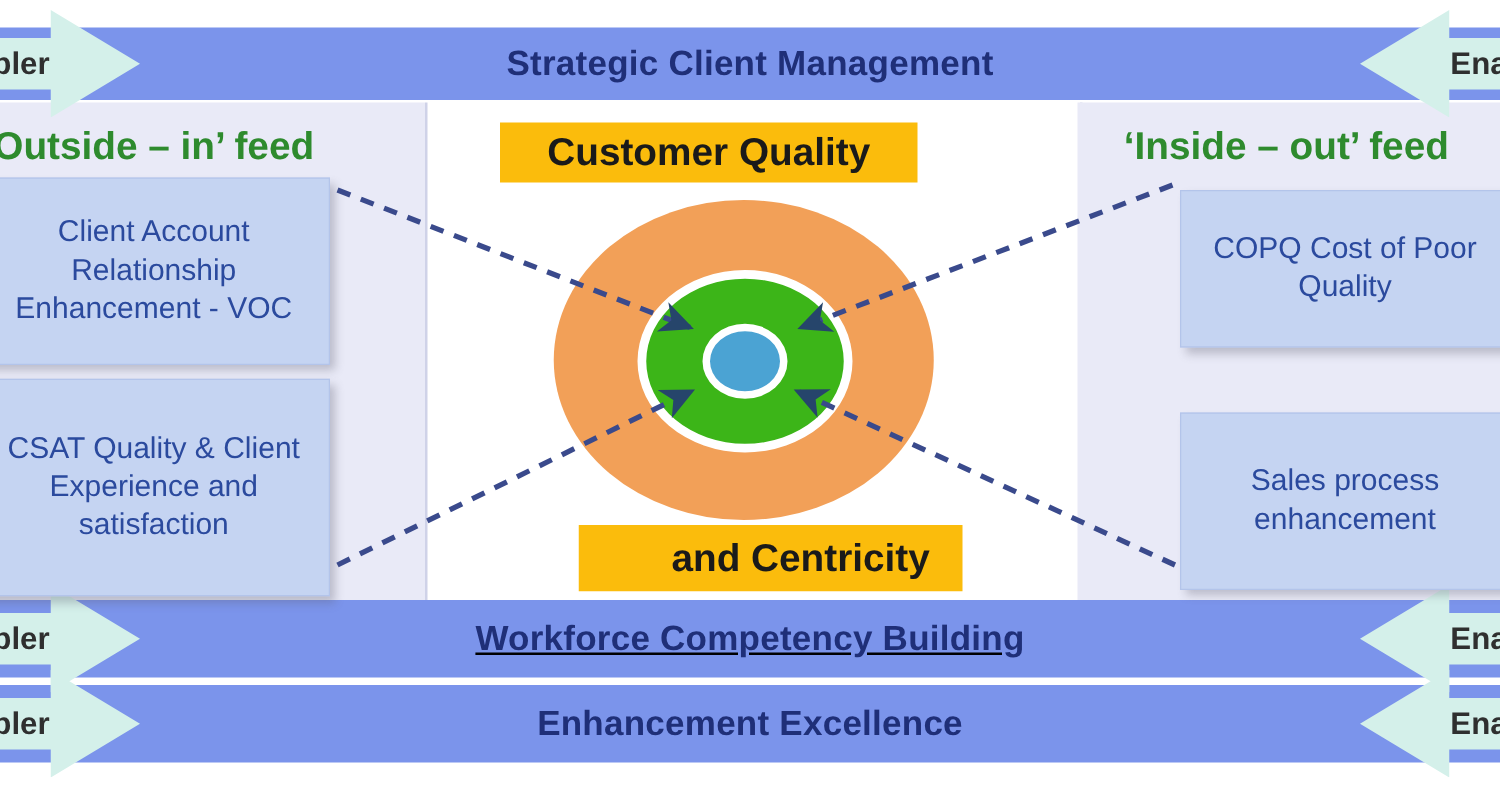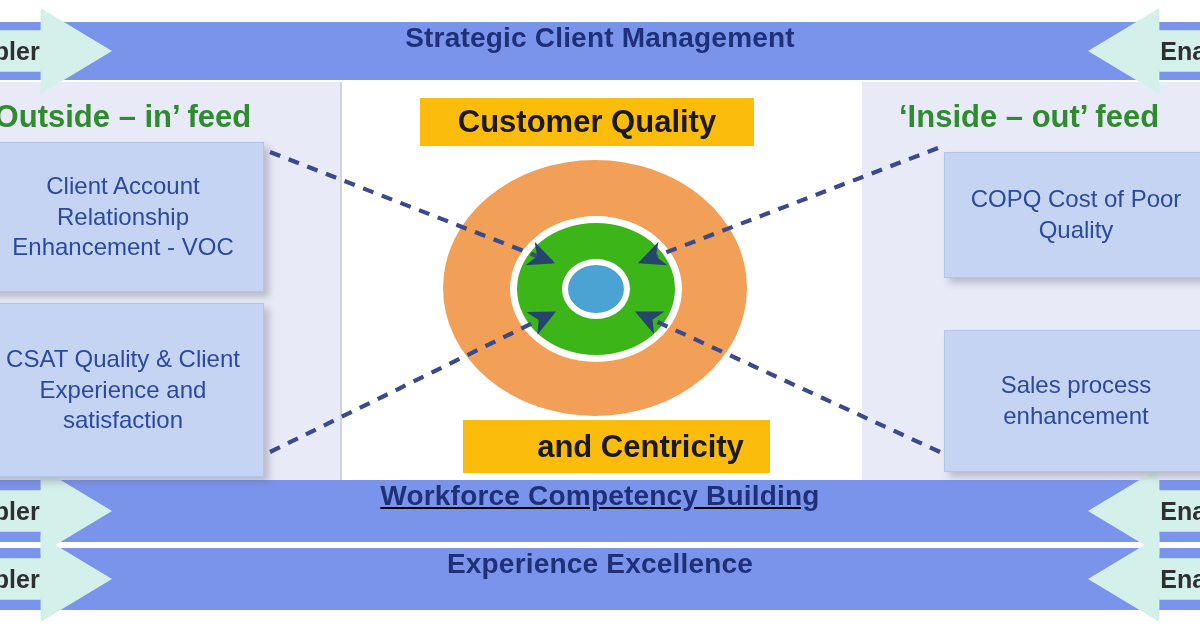--- a/index.html
+++ b/index.html
@@ -8,21 +8,21 @@
   #stage{position:relative;width:1200px;height:630px;overflow:hidden;background:#ffffff;}
 
   
   .side-panel{position:absolute;background:#e9eaf7;}
   #panel-left{left:0;top:82px;width:340px;height:398px;}
   #panel-right{left:862px;top:82px;width:338px;height:398px;}
   #panel-center{position:absolute;left:340px;top:82px;width:522px;height:398px;background:#ffffff;
                 border-left:2px solid #cfd2e8;border-right:2px solid #cfd2e8;}
 
   
-  .bar{position:absolute;left:0;width:1200px;background:#7b94eb;display:flex;align-items:flex-start;justify-content:center;}
+  .bar{position:absolute;left:0;width:1200px;background:#7b94eb;display:flex;align-items:center;justify-content:center;}
   .bar-label{color:#1f2f78;font-size:28px;font-weight:600;letter-spacing:.2px;white-space:nowrap;}
   #bar-top{top:22px;height:58px;}
   #bar-workforce{top:480px;height:62px;text-decoration:underline;}
   #bar-opex{top:548px;height:62px;}
 
   
   .enabler{position:absolute;height:86px;width:170px;display:flex;align-items:center;
            color:#2f2f2f;font-size:25px;font-weight:600;background:#d4f0ea;}
   .enabler span{position:relative;z-index:2;white-space:nowrap;}
   .enabler.right-pointing{
@@ -52,21 +52,21 @@
             color:#2b4striped;}
   .info-box .txt{color:#2b4a9e;font-size:24px;line-height:1.28;font-weight:500;padding:0 6px;}
   #box-car{left:-18px;top:142px;width:280px;height:148px;}
   #box-csat{left:-18px;top:303px;width:280px;height:172px;}
   #box-copq{left:944px;top:152px;width:262px;height:124px;}
   #box-sales{left:944px;top:330px;width:262px;height:140px;}
 
   
   .yellow-box{position:absolute;background:#fbbc0c;display:flex;align-items:center;justify-content:center;}
   .yellow-box .txt{color:#1a1a1a;font-size:31px;font-weight:700;white-space:nowrap;}
-  #yb-top{left:420px;top:98px;width:334px;height:48px;text-align:center;}
+  #yb-top{left:400px;top:98px;width:334px;height:48px;text-align:center;}
   #yb-bottom{left:463px;top:420px;width:259px;height:53px;padding-left:48px;}
 
   
   #circles{position:absolute;left:443px;top:160px;width:304px;height:256px;}
   .ring{position:absolute;border-radius:50%;}
   #ring-outer{left:0;top:0;width:304px;height:256px;background:#f2a058;}
   #ring-mid{left:67px;top:56px;width:172px;height:146px;background:#3cb518;border:7px solid #ffffff;
             box-sizing:border-box;}
   #ring-inner{left:119px;top:99px;width:68px;height:60px;background:#4ba3d3;border:6px solid #ffffff;
               box-sizing:border-box;}
@@ -84,21 +84,21 @@
   <div id="panel-right" class="side-panel"></div>
 
   <div id="bar-top" class="bar">
     <span class="bar-label">Strategic Client Management</span>
   </div>
 
   <div id="bar-workforce" class="bar">
     <span class="bar-label">Workforce Competency Building</span>
   </div>
   <div id="bar-opex" class="bar">
-    <span class="bar-label">Experience Excellence</span>
+    <span class="bar-label">Enhancement Excellence</span>
   </div>
 
   <div id="enabler-top-left" class="enabler right-pointing">
     <span>Enabler</span>
   </div>
   <div id="enabler-top-right" class="enabler left-pointing">
     <span>Enabler</span>
   </div>
   <div id="enabler-wf-left" class="enabler right-pointing">
     <span>Enabler</span>

